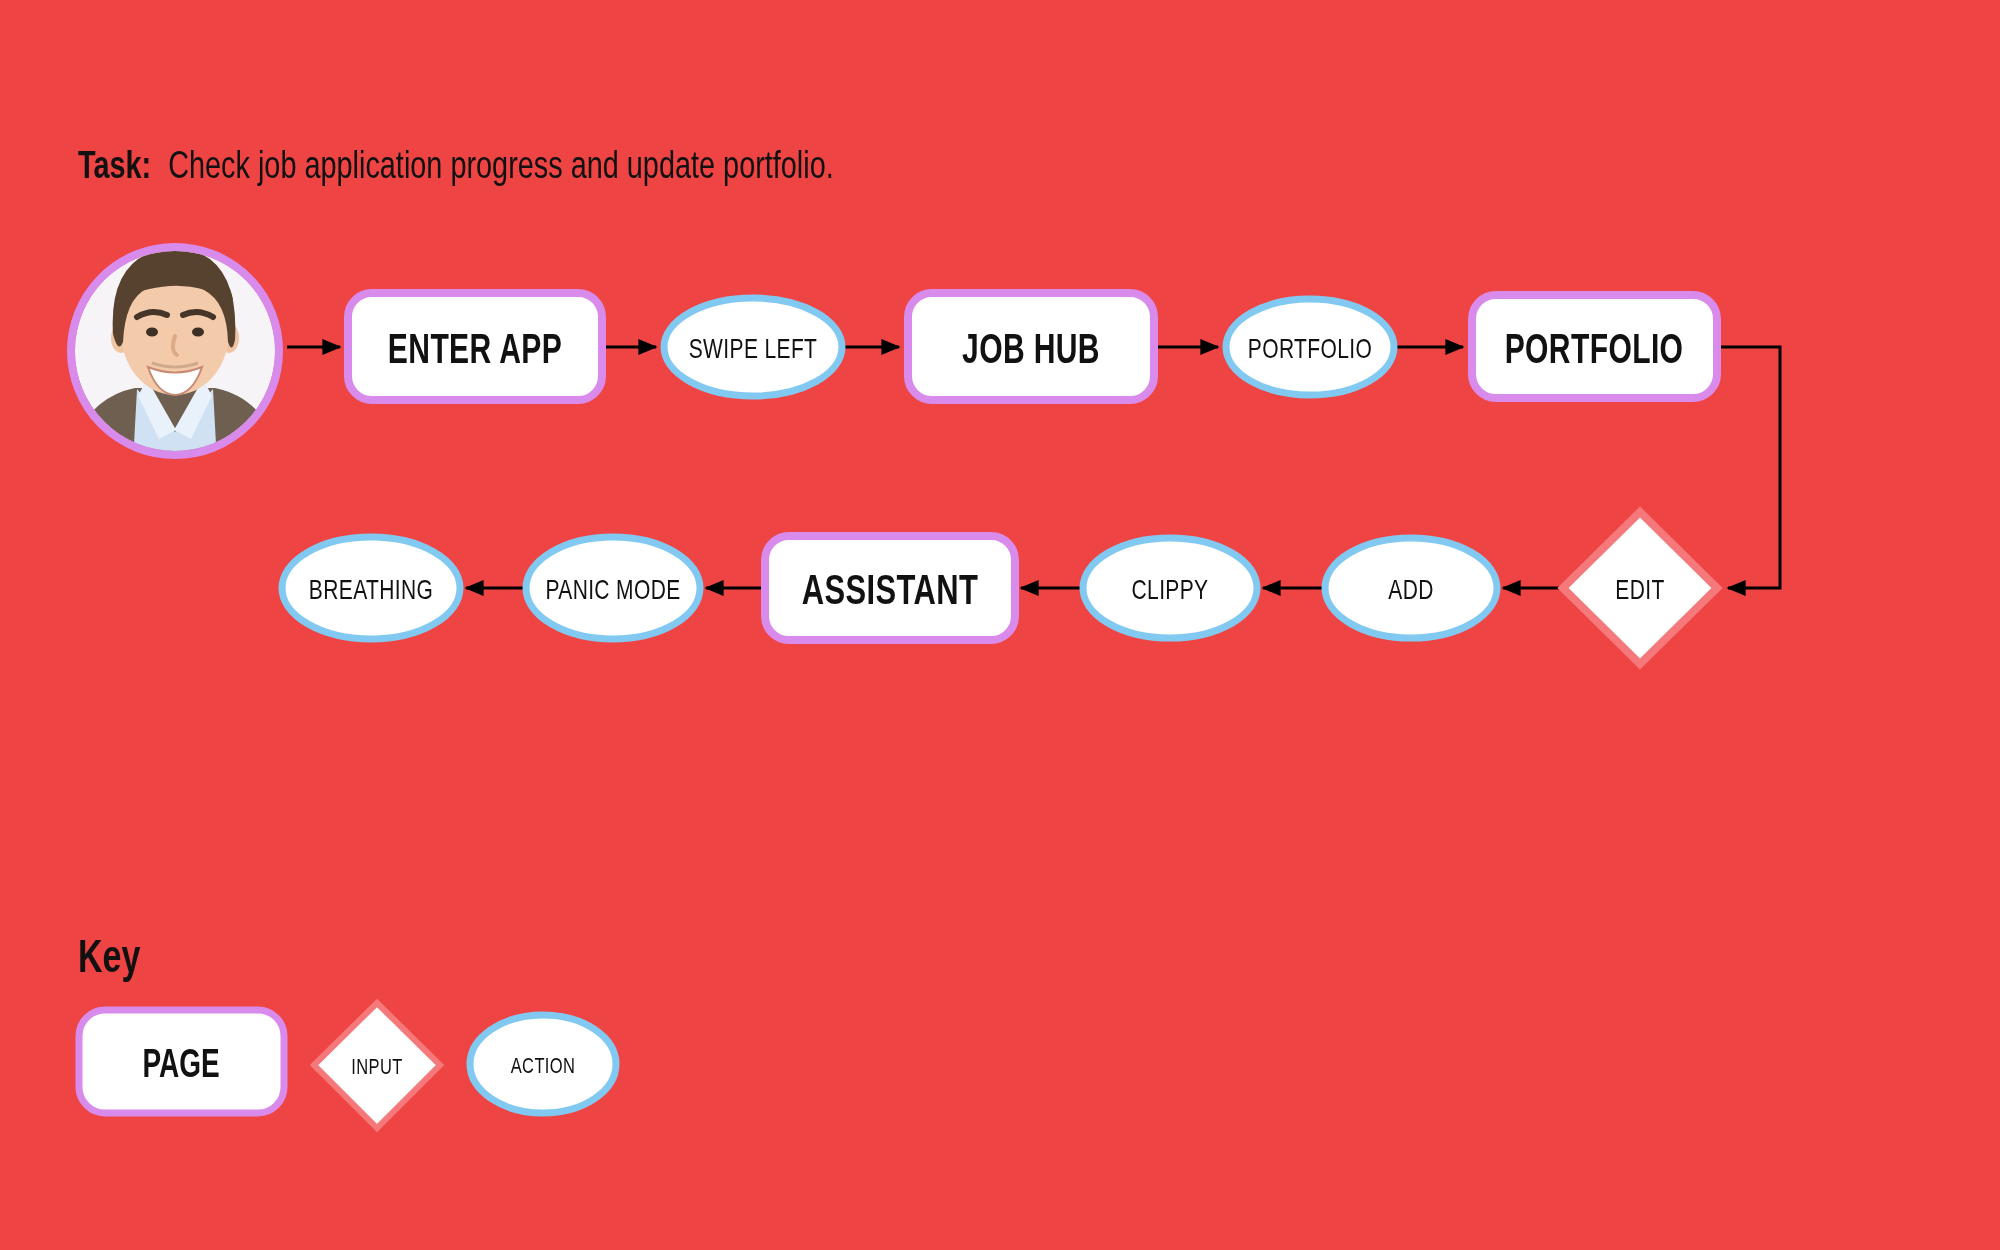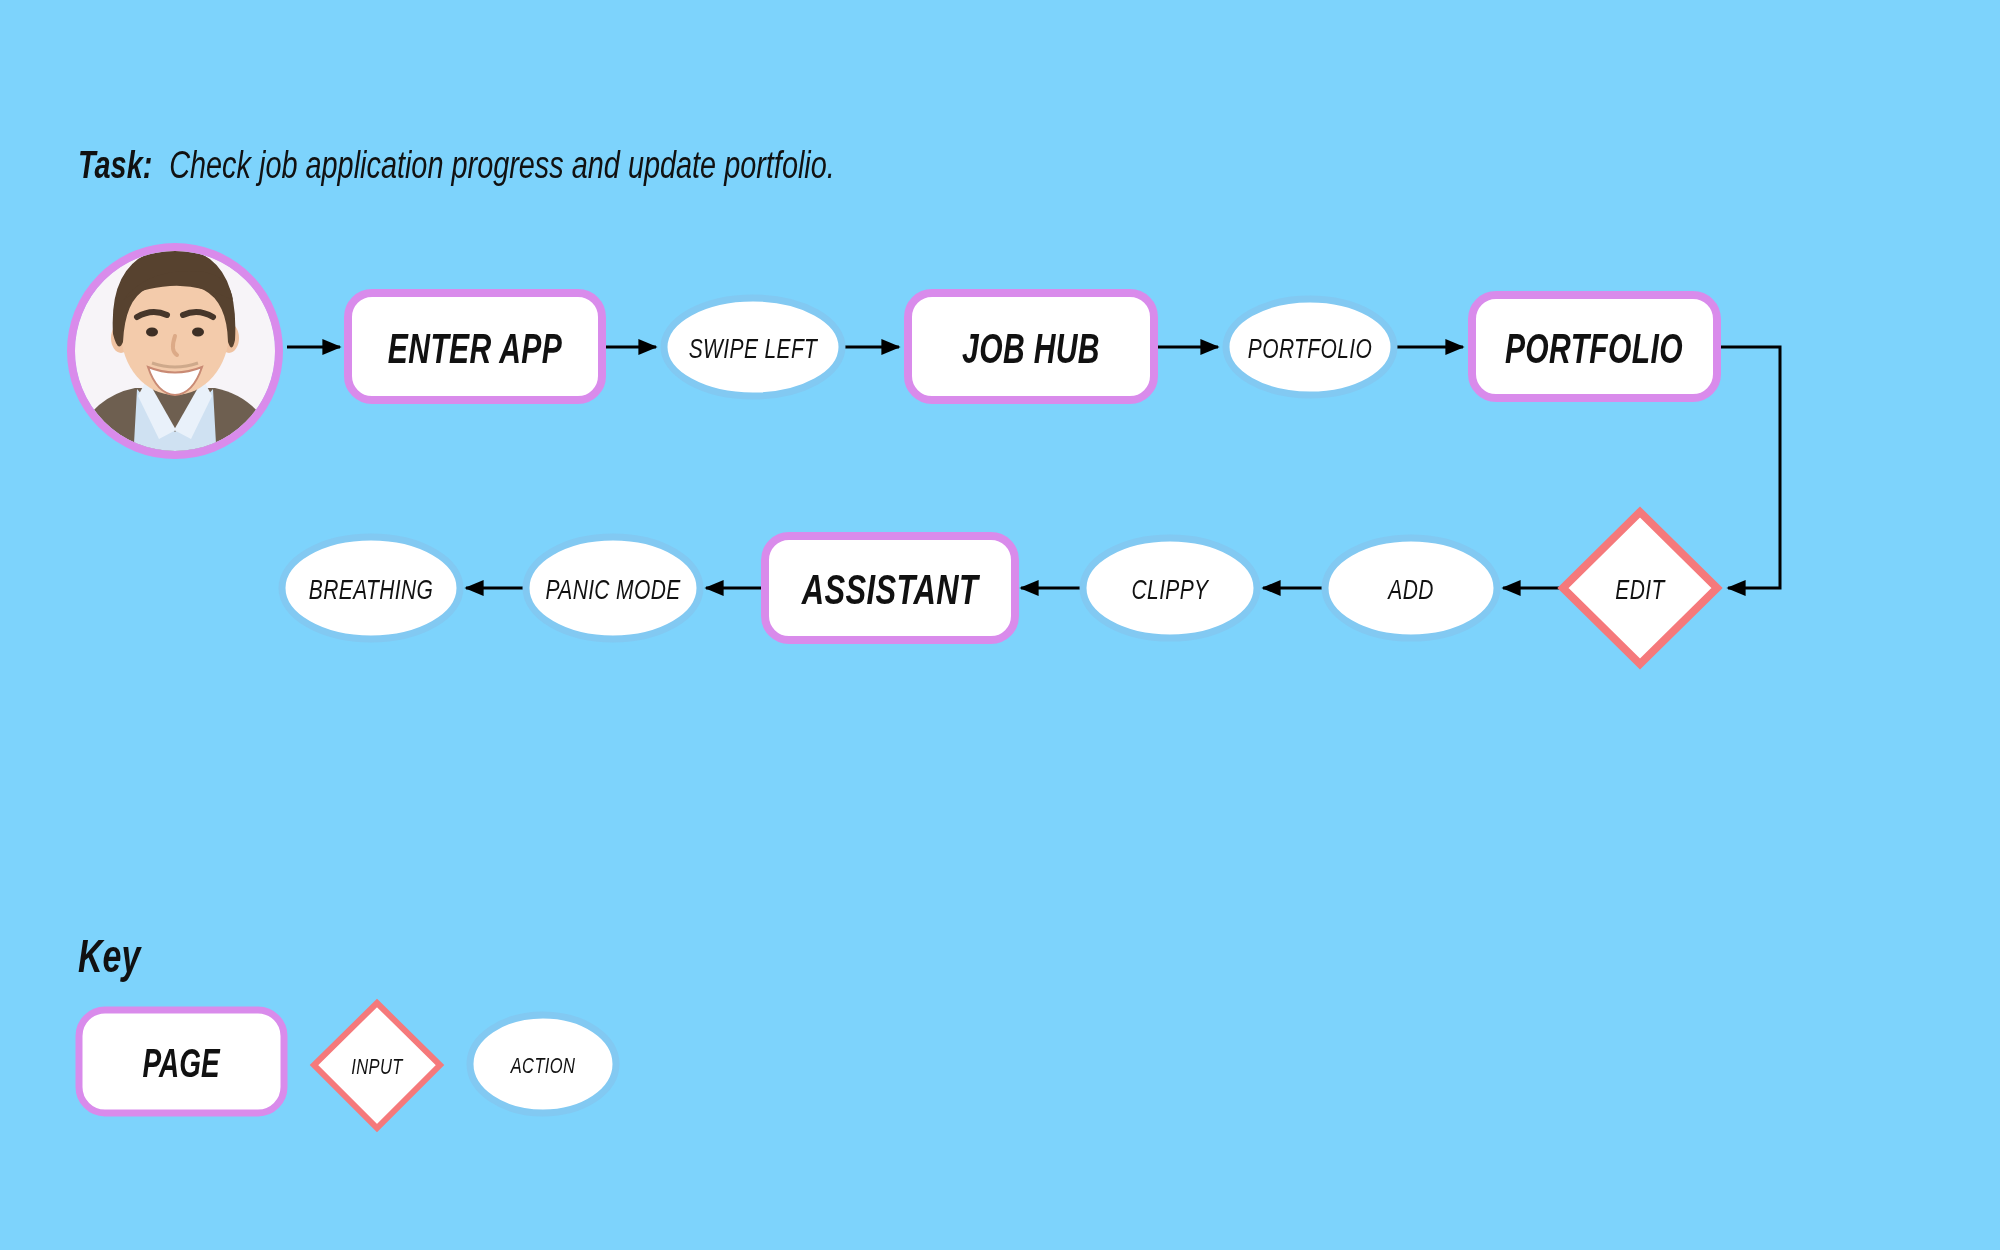--- a/index.html
+++ b/index.html
@@ -1,16 +1,16 @@
 <!DOCTYPE html>
 <html style="--page-border: #D98BEB; --action-border: #82C9F2; --input-border: #F5797B; --connector: #000000; --text: #111111;"><head>
 <meta charset="utf-8">
 <style>
   html,body{margin:0;padding:0;background:#ffffff;}
-  .canvas{position:relative;width:2000px;height:1250px;background:#7dd3fc;overflow:hidden;font-style:italic;}
+  .canvas{position:relative;width:2000px;height:1250px;background:#ef4444;overflow:hidden;}
   svg{display:block;}
   svg text{
     font-family:"Liberation Sans","DejaVu Sans",sans-serif;
     fill:#111111;
   }
   .task-text{font-size:39px;font-weight:400;}
   .task-text .bold{font-weight:700;}
   .node-label-page{font-size:43px;font-weight:700;letter-spacing:0.5px;}
   .node-label-action{font-size:28px;font-weight:400;letter-spacing:0.5px;}
   .node-label-input{font-size:28px;font-weight:400;letter-spacing:0.5px;}

